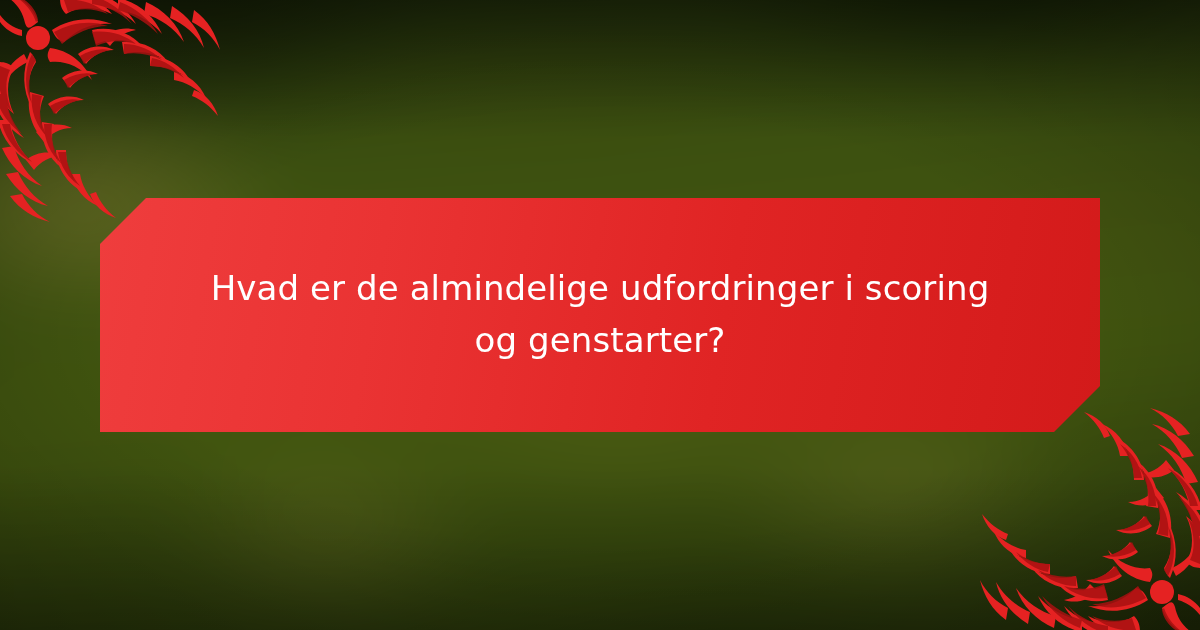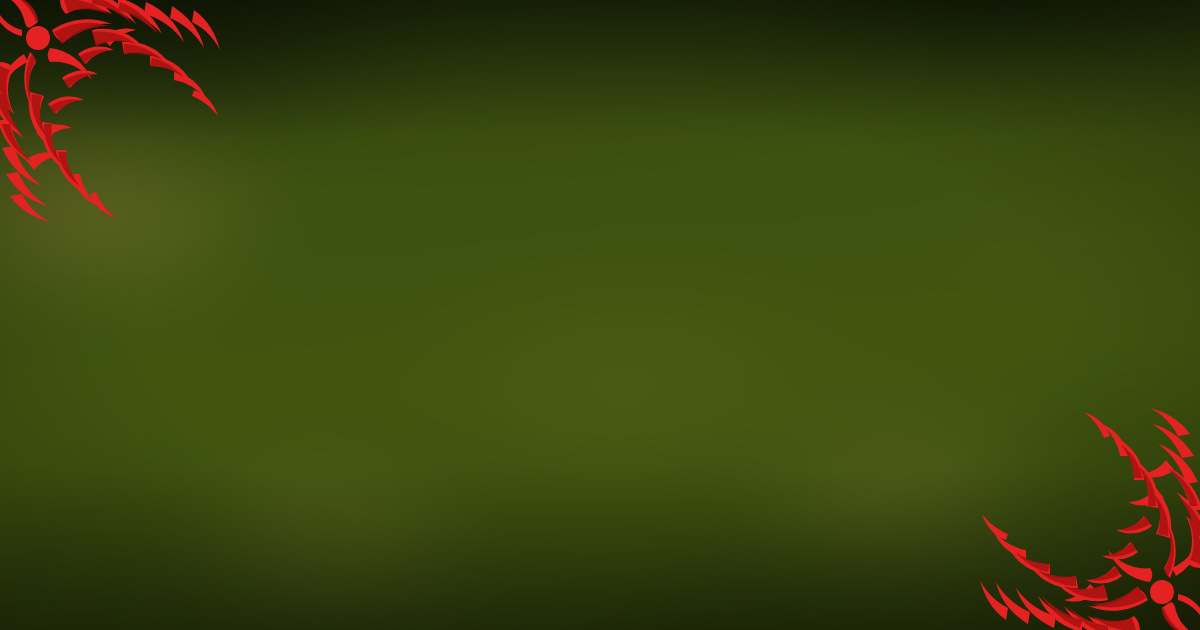--- a/index.html
+++ b/index.html
@@ -226,14 +226,17 @@
         <path d="M72 8 C88 6 104 12 116 22 C102 16 88 16 76 20 Z"></path>
         <path d="M100 4 C116 8 130 18 140 32 C128 20 114 14 100 12 Z"></path>
         <path d="M128 10 C144 16 158 28 166 42 C154 30 140 22 126 18 Z"></path>
         <path d="M88 64 C98 58 108 56 118 58 C108 60 98 66 92 72 Z"></path>
         <path d="M72 88 C82 82 92 80 102 82 C92 84 82 90 76 96 Z"></path>
         <path d="M58 114 C68 108 78 106 88 108 C78 110 68 116 62 122 Z"></path>
       </g>
     </svg>
   </div>
 
+  <div class="banner">
+    <h1 class="banner-title">Hvad er de almindelige udfordringer i scoring og genstarter?</h1>
+  </div>
 
 </div>
 
 </body></html>

